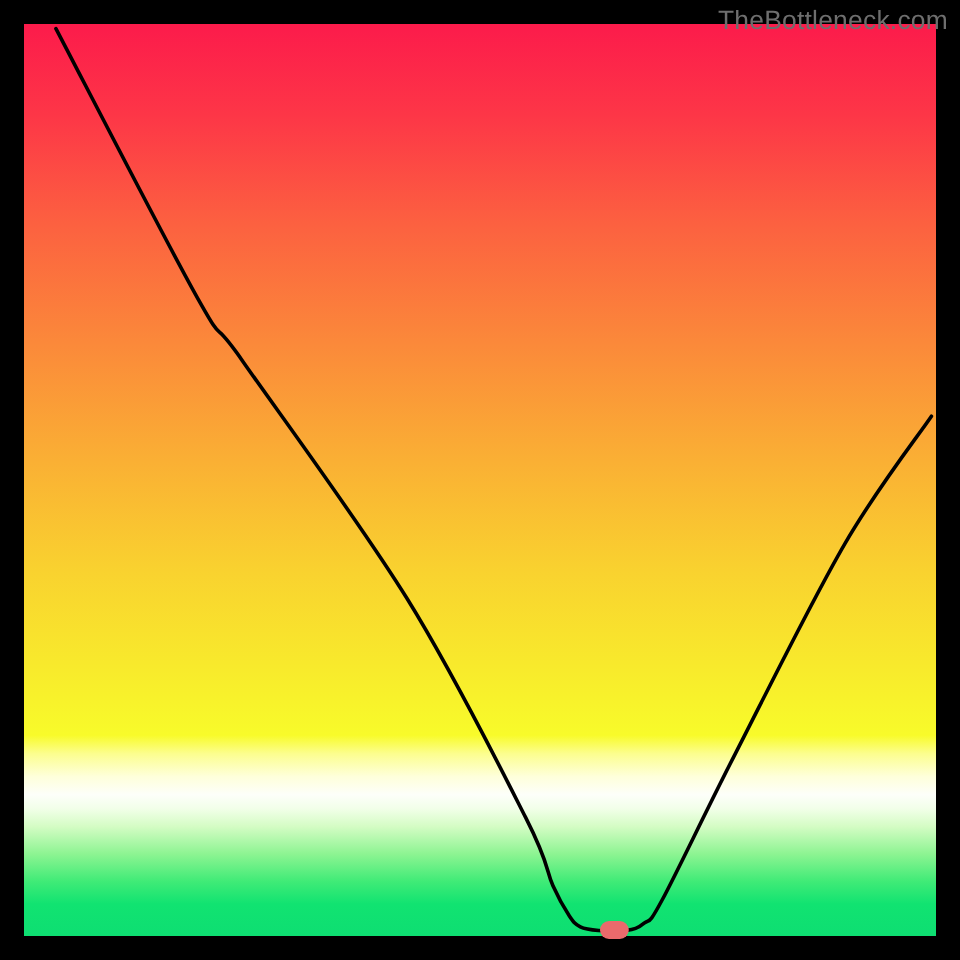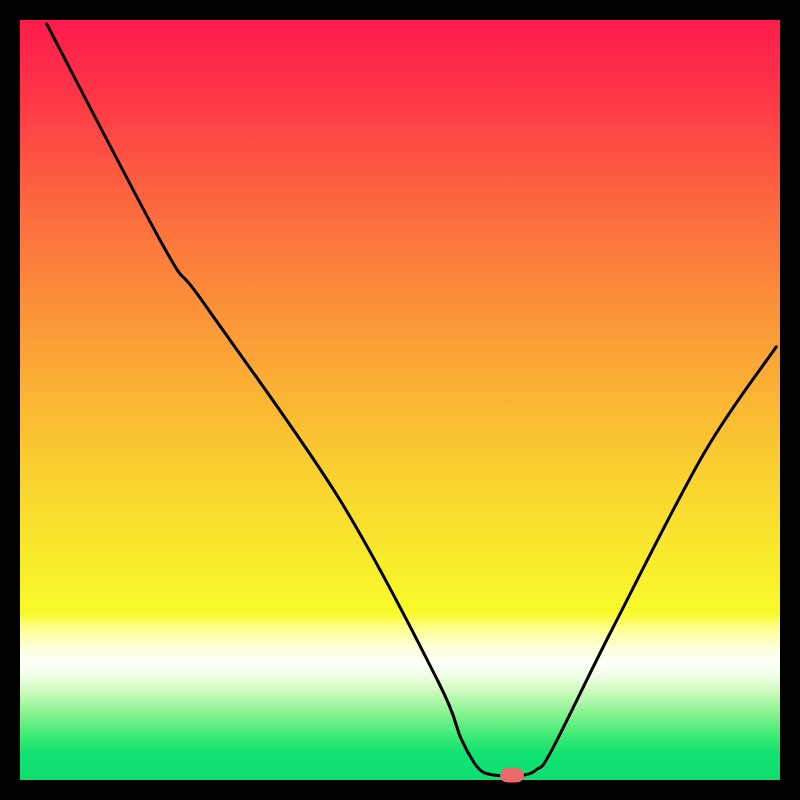--- a/index.html
+++ b/index.html
@@ -47,20 +47,21 @@
     border-radius: 8px;
     transform: translate(-50%, -50%);
     z-index: 30;
   }
 </style>
 </head>
 <body>
 
 <div class="frame">
 
+  <div class="watermark">TheBottleneck.com</div>
 
   <div class="plot">
     <svg id="bg-svg" width="760" height="760" viewBox="0 0 760 760" preserveAspectRatio="none">
       <defs>
         <linearGradient id="bg-grad" x1="0" y1="0" x2="0" y2="1">
             <stop offset="0.00%" stop-color="#fc1b4b"></stop>
             <stop offset="10.00%" stop-color="#fd3647"></stop>
             <stop offset="22.00%" stop-color="#fc6140"></stop>
             <stop offset="35.00%" stop-color="#fb893a"></stop>
             <stop offset="48.00%" stop-color="#fab034"></stop>

